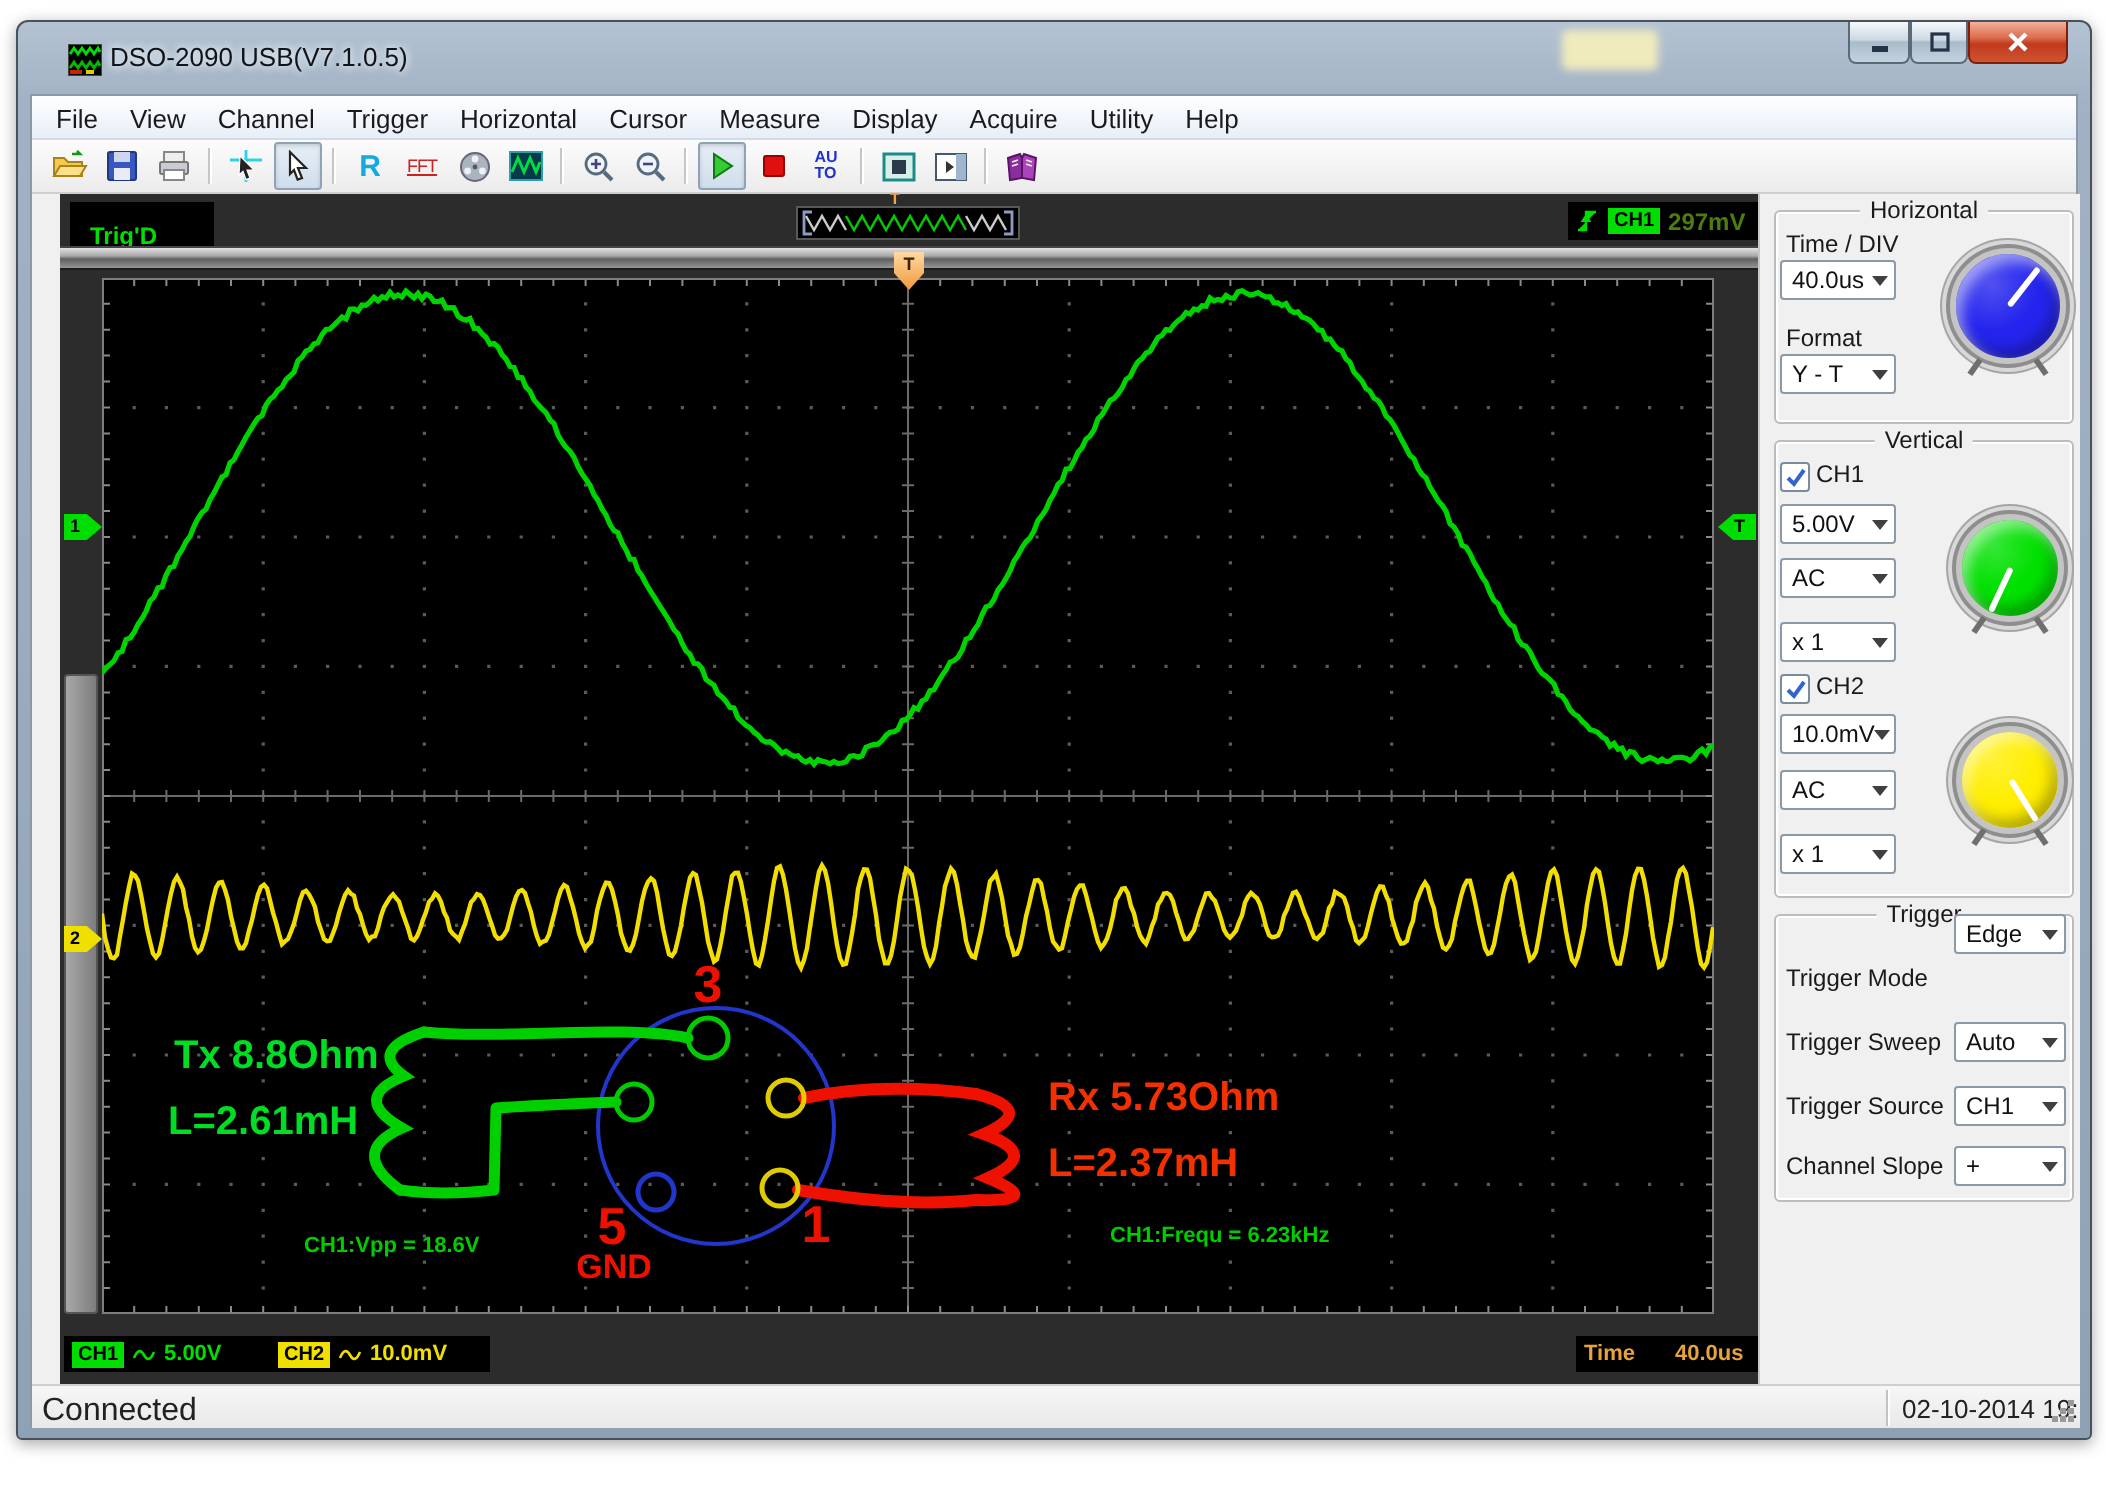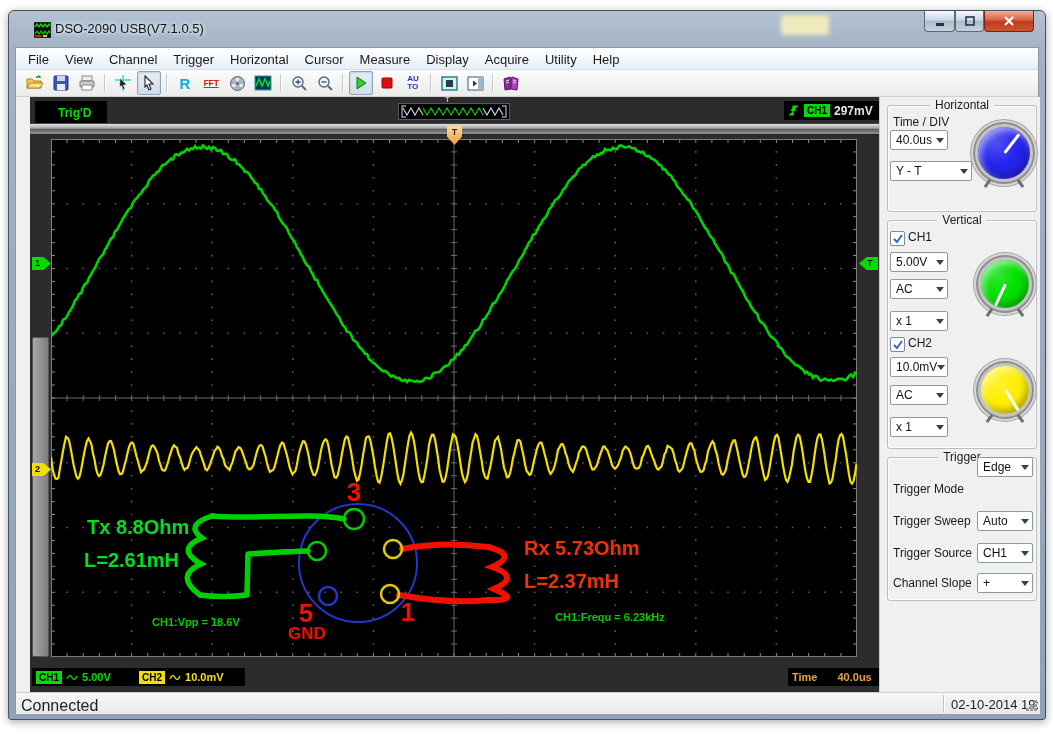--- a/index.html
+++ b/index.html
@@ -26,22 +26,22 @@
   #menubar{left:0;top:0;width:100%;height:22px;background:linear-gradient(180deg,#ffffff,#e7eef7);
            border-bottom:1px solid #d3dce6;display:flex;align-items:flex-end;padding-left:4px;box-sizing:border-box}
   .menu-item{font-size:13px;color:#1a1a1a;padding:2px 8px;border-radius:2px}
   #toolbar{left:0;top:22px;width:100%;height:27px;background:linear-gradient(180deg,#fcfcfc,#ebebeb);
            border-bottom:1px solid #cfcfcf;display:flex;align-items:center;padding-left:6px;box-sizing:border-box}
   .tbtn{width:22px;height:22px;margin:0 1px;display:flex;align-items:center;justify-content:center;border:1px solid transparent;border-radius:2px}
   .tbtn.pressed{border:1px solid #8fa3b8;background:linear-gradient(180deg,#e6eef6,#cfdeec);box-shadow:inset 0 1px 2px rgba(0,0,0,.15)}
   .tsep{width:1px;height:18px;background:#c6c6c6;border-right:1px solid #fff;margin:0 4px}
   
   #dark{left:14px;top:49px;width:849px;height:595px;background:#2c2c2c}
-  #trigd{left:5px;top:4px;width:72px;height:23px;background:#000;color:#00e000;
-         font-size:12px;font-weight:bold;display:flex;align-items:center;padding-left:23px;box-sizing:border-box}
+  #trigd{left:5px;top:4px;width:72px;height:33px;background:#000;color:#00e000;
+         font-size:12px;font-weight:bold;display:flex;align-items:center;padding-left:10px;box-sizing:border-box}
   #preview{left:368px;top:6px;width:112px;height:17px;background:#000;border:1px solid #585858;box-sizing:border-box}
   #preview-t{left:415px;top:-1px;font-size:8px;font-weight:bold;color:#f2a24c;line-height:8px}
   #readout{left:754px;top:4px;width:95px;height:19px;background:#000;display:flex;align-items:center;gap:4px;padding-left:4px;box-sizing:border-box}
   .badge{font-size:10px;font-weight:bold;color:#000;padding:0 3px;line-height:13px}
   #ruler{left:0;top:26px;width:849px;height:12px;
          background:linear-gradient(180deg,#e2e2e2,#a8a8a8 40%,#5f5f5f 55%,#969696);
          border-top:1px solid #454545;border-bottom:1px solid #1d1d1d;box-sizing:border-box}
   #tmarker{left:417px;top:29px;width:15px;height:19px;background:linear-gradient(180deg,#ffd9a0,#ef9a3e);
            clip-path:polygon(0 0,100% 0,100% 55%,50% 100%,0 55%);
            color:#3a2300;font-size:9px;font-weight:bold;text-align:center;line-height:12px;z-index:5}
@@ -161,21 +161,21 @@
       <div class="tbtn pressed">
         <svg width="16" height="16">
           <path d="M4,1 L12,9 L8,9 L10,14 L7.8,14.8 L6,10 L4,12 Z" fill="#fff" stroke="#222" stroke-width="1.1"></path>
         </svg>
       </div>
       <div class="tsep"></div>
       <div class="tbtn">
         <span style="font-size:15px;font-weight:bold;color:#14aadd">R</span>
       </div>
       <div class="tbtn">
-        <span style="font-size:9px;font-weight:bold;color:#cc2222;letter-spacing:-0.5px;text-decoration:underline">FFT</span>
+        <span style="font-size:9px;font-weight:normal;color:#cc2222;letter-spacing:-0.5px;text-decoration:underline">FFT</span>
       </div>
       <div class="tbtn">
         <svg width="17" height="17">
           <circle cx="8.5" cy="8.5" r="7" fill="#aab4bd" stroke="#667"></circle>
           <circle cx="8.5" cy="4.5" r="1.7" fill="#eef"></circle>
             <circle cx="4.8" cy="10.5" r="1.7" fill="#eef"></circle>
           <circle cx="12.2" cy="10.5" r="1.7" fill="#eef"></circle>
             <circle cx="8.5" cy="8.5" r="1.2" fill="#556"></circle>
         </svg>
       </div>
@@ -254,21 +254,21 @@
             <path d="M103,2 H107 V13 H103" stroke="#8b9bc4" stroke-width="1.4" fill="none"></path>
           </svg>
       </div>
       <div id="preview-t" class="abs">T</div>
 
       <div id="readout" class="abs">
         <svg width="12" height="15">
           <path d="M1,12 H5 V3 H10 M5,9 V5 M5,5 l-1.6,2.4 h3.2 Z" stroke="#00dd00" stroke-width="1.2" fill="#00dd00"></path>
         </svg>
         <span class="badge" style="background:#00dd00">CH1</span>
-        <span style="color:#e5e5e5;font-size:12px;font-weight:bold">297mV</span>
+        <span style="color:#4d7c0f;font-size:12px;font-weight:bold">297mV</span>
       </div>
 
       <div id="ruler" class="abs"></div>
       <div id="tmarker" class="abs">T</div>
 
       <svg id="plot" class="abs" width="806" height="518">
           <rect x="0" y="0" width="806" height="518" fill="#000"></rect>
           <path d="M79.8,12.1h1.6v1.6h-1.6ZM79.8,25.1h1.6v1.6h-1.6ZM79.8,38.0h1.6v1.6h-1.6ZM79.8,51.0h1.6v1.6h-1.6ZM79.8,64.0h1.6v1.6h-1.6ZM79.8,76.9h1.6v1.6h-1.6ZM79.8,89.8h1.6v1.6h-1.6ZM79.8,102.8h1.6v1.6h-1.6ZM79.8,115.8h1.6v1.6h-1.6ZM79.8,128.7h1.6v1.6h-1.6ZM79.8,141.6h1.6v1.6h-1.6ZM79.8,154.6h1.6v1.6h-1.6ZM79.8,167.5h1.6v1.6h-1.6ZM79.8,180.5h1.6v1.6h-1.6ZM79.8,193.4h1.6v1.6h-1.6ZM79.8,206.4h1.6v1.6h-1.6ZM79.8,219.3h1.6v1.6h-1.6ZM79.8,232.3h1.6v1.6h-1.6ZM79.8,245.2h1.6v1.6h-1.6ZM79.8,258.2h1.6v1.6h-1.6ZM79.8,271.1h1.6v1.6h-1.6ZM79.8,284.1h1.6v1.6h-1.6ZM79.8,297.0h1.6v1.6h-1.6ZM79.8,310.0h1.6v1.6h-1.6ZM79.8,322.9h1.6v1.6h-1.6ZM79.8,335.9h1.6v1.6h-1.6ZM79.8,348.8h1.6v1.6h-1.6ZM79.8,361.8h1.6v1.6h-1.6ZM79.8,374.7h1.6v1.6h-1.6ZM79.8,387.7h1.6v1.6h-1.6ZM79.8,400.6h1.6v1.6h-1.6ZM79.8,413.6h1.6v1.6h-1.6ZM79.8,426.5h1.6v1.6h-1.6ZM79.8,439.5h1.6v1.6h-1.6ZM79.8,452.4h1.6v1.6h-1.6ZM79.8,465.4h1.6v1.6h-1.6ZM79.8,478.3h1.6v1.6h-1.6ZM79.8,491.3h1.6v1.6h-1.6ZM79.8,504.2h1.6v1.6h-1.6ZM160.4,12.1h1.6v1.6h-1.6ZM160.4,25.1h1.6v1.6h-1.6ZM160.4,38.0h1.6v1.6h-1.6ZM160.4,51.0h1.6v1.6h-1.6ZM160.4,64.0h1.6v1.6h-1.6ZM160.4,76.9h1.6v1.6h-1.6ZM160.4,89.8h1.6v1.6h-1.6ZM160.4,102.8h1.6v1.6h-1.6ZM160.4,115.8h1.6v1.6h-1.6ZM160.4,128.7h1.6v1.6h-1.6ZM160.4,141.6h1.6v1.6h-1.6ZM160.4,154.6h1.6v1.6h-1.6ZM160.4,167.5h1.6v1.6h-1.6ZM160.4,180.5h1.6v1.6h-1.6ZM160.4,193.4h1.6v1.6h-1.6ZM160.4,206.4h1.6v1.6h-1.6ZM160.4,219.3h1.6v1.6h-1.6ZM160.4,232.3h1.6v1.6h-1.6ZM160.4,245.2h1.6v1.6h-1.6ZM160.4,258.2h1.6v1.6h-1.6ZM160.4,271.1h1.6v1.6h-1.6ZM160.4,284.1h1.6v1.6h-1.6ZM160.4,297.0h1.6v1.6h-1.6ZM160.4,310.0h1.6v1.6h-1.6ZM160.4,322.9h1.6v1.6h-1.6ZM160.4,335.9h1.6v1.6h-1.6ZM160.4,348.8h1.6v1.6h-1.6ZM160.4,361.8h1.6v1.6h-1.6ZM160.4,374.7h1.6v1.6h-1.6ZM160.4,387.7h1.6v1.6h-1.6ZM160.4,400.6h1.6v1.6h-1.6ZM160.4,413.6h1.6v1.6h-1.6ZM160.4,426.5h1.6v1.6h-1.6ZM160.4,439.5h1.6v1.6h-1.6ZM160.4,452.4h1.6v1.6h-1.6ZM160.4,465.4h1.6v1.6h-1.6ZM160.4,478.3h1.6v1.6h-1.6ZM160.4,491.3h1.6v1.6h-1.6ZM160.4,504.2h1.6v1.6h-1.6ZM241.0,12.1h1.6v1.6h-1.6ZM241.0,25.1h1.6v1.6h-1.6ZM241.0,38.0h1.6v1.6h-1.6ZM241.0,51.0h1.6v1.6h-1.6ZM241.0,64.0h1.6v1.6h-1.6ZM241.0,76.9h1.6v1.6h-1.6ZM241.0,89.8h1.6v1.6h-1.6ZM241.0,102.8h1.6v1.6h-1.6ZM241.0,115.8h1.6v1.6h-1.6ZM241.0,128.7h1.6v1.6h-1.6ZM241.0,141.6h1.6v1.6h-1.6ZM241.0,154.6h1.6v1.6h-1.6ZM241.0,167.5h1.6v1.6h-1.6ZM241.0,180.5h1.6v1.6h-1.6ZM241.0,193.4h1.6v1.6h-1.6ZM241.0,206.4h1.6v1.6h-1.6ZM241.0,219.3h1.6v1.6h-1.6ZM241.0,232.3h1.6v1.6h-1.6ZM241.0,245.2h1.6v1.6h-1.6ZM241.0,258.2h1.6v1.6h-1.6ZM241.0,271.1h1.6v1.6h-1.6ZM241.0,284.1h1.6v1.6h-1.6ZM241.0,297.0h1.6v1.6h-1.6ZM241.0,310.0h1.6v1.6h-1.6ZM241.0,322.9h1.6v1.6h-1.6ZM241.0,335.9h1.6v1.6h-1.6ZM241.0,348.8h1.6v1.6h-1.6ZM241.0,361.8h1.6v1.6h-1.6ZM241.0,374.7h1.6v1.6h-1.6ZM241.0,387.7h1.6v1.6h-1.6ZM241.0,400.6h1.6v1.6h-1.6ZM241.0,413.6h1.6v1.6h-1.6ZM241.0,426.5h1.6v1.6h-1.6ZM241.0,439.5h1.6v1.6h-1.6ZM241.0,452.4h1.6v1.6h-1.6ZM241.0,465.4h1.6v1.6h-1.6ZM241.0,478.3h1.6v1.6h-1.6ZM241.0,491.3h1.6v1.6h-1.6ZM241.0,504.2h1.6v1.6h-1.6ZM321.6,12.1h1.6v1.6h-1.6ZM321.6,25.1h1.6v1.6h-1.6ZM321.6,38.0h1.6v1.6h-1.6ZM321.6,51.0h1.6v1.6h-1.6ZM321.6,64.0h1.6v1.6h-1.6ZM321.6,76.9h1.6v1.6h-1.6ZM321.6,89.8h1.6v1.6h-1.6ZM321.6,102.8h1.6v1.6h-1.6ZM321.6,115.8h1.6v1.6h-1.6ZM321.6,128.7h1.6v1.6h-1.6ZM321.6,141.6h1.6v1.6h-1.6ZM321.6,154.6h1.6v1.6h-1.6ZM321.6,167.5h1.6v1.6h-1.6ZM321.6,180.5h1.6v1.6h-1.6ZM321.6,193.4h1.6v1.6h-1.6ZM321.6,206.4h1.6v1.6h-1.6ZM321.6,219.3h1.6v1.6h-1.6ZM321.6,232.3h1.6v1.6h-1.6ZM321.6,245.2h1.6v1.6h-1.6ZM321.6,258.2h1.6v1.6h-1.6ZM321.6,271.1h1.6v1.6h-1.6ZM321.6,284.1h1.6v1.6h-1.6ZM321.6,297.0h1.6v1.6h-1.6ZM321.6,310.0h1.6v1.6h-1.6ZM321.6,322.9h1.6v1.6h-1.6ZM321.6,335.9h1.6v1.6h-1.6ZM321.6,348.8h1.6v1.6h-1.6ZM321.6,361.8h1.6v1.6h-1.6ZM321.6,374.7h1.6v1.6h-1.6ZM321.6,387.7h1.6v1.6h-1.6ZM321.6,400.6h1.6v1.6h-1.6ZM321.6,413.6h1.6v1.6h-1.6ZM321.6,426.5h1.6v1.6h-1.6ZM321.6,439.5h1.6v1.6h-1.6ZM321.6,452.4h1.6v1.6h-1.6ZM321.6,465.4h1.6v1.6h-1.6ZM321.6,478.3h1.6v1.6h-1.6ZM321.6,491.3h1.6v1.6h-1.6ZM321.6,504.2h1.6v1.6h-1.6ZM482.8,12.1h1.6v1.6h-1.6ZM482.8,25.1h1.6v1.6h-1.6ZM482.8,38.0h1.6v1.6h-1.6ZM482.8,51.0h1.6v1.6h-1.6ZM482.8,64.0h1.6v1.6h-1.6ZM482.8,76.9h1.6v1.6h-1.6ZM482.8,89.8h1.6v1.6h-1.6ZM482.8,102.8h1.6v1.6h-1.6ZM482.8,115.8h1.6v1.6h-1.6ZM482.8,128.7h1.6v1.6h-1.6ZM482.8,141.6h1.6v1.6h-1.6ZM482.8,154.6h1.6v1.6h-1.6ZM482.8,167.5h1.6v1.6h-1.6ZM482.8,180.5h1.6v1.6h-1.6ZM482.8,193.4h1.6v1.6h-1.6ZM482.8,206.4h1.6v1.6h-1.6ZM482.8,219.3h1.6v1.6h-1.6ZM482.8,232.3h1.6v1.6h-1.6ZM482.8,245.2h1.6v1.6h-1.6ZM482.8,258.2h1.6v1.6h-1.6ZM482.8,271.1h1.6v1.6h-1.6ZM482.8,284.1h1.6v1.6h-1.6ZM482.8,297.0h1.6v1.6h-1.6ZM482.8,310.0h1.6v1.6h-1.6ZM482.8,322.9h1.6v1.6h-1.6ZM482.8,335.9h1.6v1.6h-1.6ZM482.8,348.8h1.6v1.6h-1.6ZM482.8,361.8h1.6v1.6h-1.6ZM482.8,374.7h1.6v1.6h-1.6ZM482.8,387.7h1.6v1.6h-1.6ZM482.8,400.6h1.6v1.6h-1.6ZM482.8,413.6h1.6v1.6h-1.6ZM482.8,426.5h1.6v1.6h-1.6ZM482.8,439.5h1.6v1.6h-1.6ZM482.8,452.4h1.6v1.6h-1.6ZM482.8,465.4h1.6v1.6h-1.6ZM482.8,478.3h1.6v1.6h-1.6ZM482.8,491.3h1.6v1.6h-1.6ZM482.8,504.2h1.6v1.6h-1.6ZM563.4,12.1h1.6v1.6h-1.6ZM563.4,25.1h1.6v1.6h-1.6ZM563.4,38.0h1.6v1.6h-1.6ZM563.4,51.0h1.6v1.6h-1.6ZM563.4,64.0h1.6v1.6h-1.6ZM563.4,76.9h1.6v1.6h-1.6ZM563.4,89.8h1.6v1.6h-1.6ZM563.4,102.8h1.6v1.6h-1.6ZM563.4,115.8h1.6v1.6h-1.6ZM563.4,128.7h1.6v1.6h-1.6ZM563.4,141.6h1.6v1.6h-1.6ZM563.4,154.6h1.6v1.6h-1.6ZM563.4,167.5h1.6v1.6h-1.6ZM563.4,180.5h1.6v1.6h-1.6ZM563.4,193.4h1.6v1.6h-1.6ZM563.4,206.4h1.6v1.6h-1.6ZM563.4,219.3h1.6v1.6h-1.6ZM563.4,232.3h1.6v1.6h-1.6ZM563.4,245.2h1.6v1.6h-1.6ZM563.4,258.2h1.6v1.6h-1.6ZM563.4,271.1h1.6v1.6h-1.6ZM563.4,284.1h1.6v1.6h-1.6ZM563.4,297.0h1.6v1.6h-1.6ZM563.4,310.0h1.6v1.6h-1.6ZM563.4,322.9h1.6v1.6h-1.6ZM563.4,335.9h1.6v1.6h-1.6ZM563.4,348.8h1.6v1.6h-1.6ZM563.4,361.8h1.6v1.6h-1.6ZM563.4,374.7h1.6v1.6h-1.6ZM563.4,387.7h1.6v1.6h-1.6ZM563.4,400.6h1.6v1.6h-1.6ZM563.4,413.6h1.6v1.6h-1.6ZM563.4,426.5h1.6v1.6h-1.6ZM563.4,439.5h1.6v1.6h-1.6ZM563.4,452.4h1.6v1.6h-1.6ZM563.4,465.4h1.6v1.6h-1.6ZM563.4,478.3h1.6v1.6h-1.6ZM563.4,491.3h1.6v1.6h-1.6ZM563.4,504.2h1.6v1.6h-1.6ZM644.0,12.1h1.6v1.6h-1.6ZM644.0,25.1h1.6v1.6h-1.6ZM644.0,38.0h1.6v1.6h-1.6ZM644.0,51.0h1.6v1.6h-1.6ZM644.0,64.0h1.6v1.6h-1.6ZM644.0,76.9h1.6v1.6h-1.6ZM644.0,89.8h1.6v1.6h-1.6ZM644.0,102.8h1.6v1.6h-1.6ZM644.0,115.8h1.6v1.6h-1.6ZM644.0,128.7h1.6v1.6h-1.6ZM644.0,141.6h1.6v1.6h-1.6ZM644.0,154.6h1.6v1.6h-1.6ZM644.0,167.5h1.6v1.6h-1.6ZM644.0,180.5h1.6v1.6h-1.6ZM644.0,193.4h1.6v1.6h-1.6ZM644.0,206.4h1.6v1.6h-1.6ZM644.0,219.3h1.6v1.6h-1.6ZM644.0,232.3h1.6v1.6h-1.6ZM644.0,245.2h1.6v1.6h-1.6ZM644.0,258.2h1.6v1.6h-1.6ZM644.0,271.1h1.6v1.6h-1.6ZM644.0,284.1h1.6v1.6h-1.6ZM644.0,297.0h1.6v1.6h-1.6ZM644.0,310.0h1.6v1.6h-1.6ZM644.0,322.9h1.6v1.6h-1.6ZM644.0,335.9h1.6v1.6h-1.6ZM644.0,348.8h1.6v1.6h-1.6ZM644.0,361.8h1.6v1.6h-1.6ZM644.0,374.7h1.6v1.6h-1.6ZM644.0,387.7h1.6v1.6h-1.6ZM644.0,400.6h1.6v1.6h-1.6ZM644.0,413.6h1.6v1.6h-1.6ZM644.0,426.5h1.6v1.6h-1.6ZM644.0,439.5h1.6v1.6h-1.6ZM644.0,452.4h1.6v1.6h-1.6ZM644.0,465.4h1.6v1.6h-1.6ZM644.0,478.3h1.6v1.6h-1.6ZM644.0,491.3h1.6v1.6h-1.6ZM644.0,504.2h1.6v1.6h-1.6ZM724.6,12.1h1.6v1.6h-1.6ZM724.6,25.1h1.6v1.6h-1.6ZM724.6,38.0h1.6v1.6h-1.6ZM724.6,51.0h1.6v1.6h-1.6ZM724.6,64.0h1.6v1.6h-1.6ZM724.6,76.9h1.6v1.6h-1.6ZM724.6,89.8h1.6v1.6h-1.6ZM724.6,102.8h1.6v1.6h-1.6ZM724.6,115.8h1.6v1.6h-1.6ZM724.6,128.7h1.6v1.6h-1.6ZM724.6,141.6h1.6v1.6h-1.6ZM724.6,154.6h1.6v1.6h-1.6ZM724.6,167.5h1.6v1.6h-1.6ZM724.6,180.5h1.6v1.6h-1.6ZM724.6,193.4h1.6v1.6h-1.6ZM724.6,206.4h1.6v1.6h-1.6ZM724.6,219.3h1.6v1.6h-1.6ZM724.6,232.3h1.6v1.6h-1.6ZM724.6,245.2h1.6v1.6h-1.6ZM724.6,258.2h1.6v1.6h-1.6ZM724.6,271.1h1.6v1.6h-1.6ZM724.6,284.1h1.6v1.6h-1.6ZM724.6,297.0h1.6v1.6h-1.6ZM724.6,310.0h1.6v1.6h-1.6ZM724.6,322.9h1.6v1.6h-1.6ZM724.6,335.9h1.6v1.6h-1.6ZM724.6,348.8h1.6v1.6h-1.6ZM724.6,361.8h1.6v1.6h-1.6ZM724.6,374.7h1.6v1.6h-1.6ZM724.6,387.7h1.6v1.6h-1.6ZM724.6,400.6h1.6v1.6h-1.6ZM724.6,413.6h1.6v1.6h-1.6ZM724.6,426.5h1.6v1.6h-1.6ZM724.6,439.5h1.6v1.6h-1.6ZM724.6,452.4h1.6v1.6h-1.6ZM724.6,465.4h1.6v1.6h-1.6ZM724.6,478.3h1.6v1.6h-1.6ZM724.6,491.3h1.6v1.6h-1.6ZM724.6,504.2h1.6v1.6h-1.6ZM15.3,64.0h1.6v1.6h-1.6ZM31.4,64.0h1.6v1.6h-1.6ZM47.6,64.0h1.6v1.6h-1.6ZM63.7,64.0h1.6v1.6h-1.6ZM79.8,64.0h1.6v1.6h-1.6ZM95.9,64.0h1.6v1.6h-1.6ZM112.0,64.0h1.6v1.6h-1.6ZM128.2,64.0h1.6v1.6h-1.6ZM144.3,64.0h1.6v1.6h-1.6ZM160.4,64.0h1.6v1.6h-1.6ZM176.5,64.0h1.6v1.6h-1.6ZM192.6,64.0h1.6v1.6h-1.6ZM208.8,64.0h1.6v1.6h-1.6ZM224.9,64.0h1.6v1.6h-1.6ZM241.0,64.0h1.6v1.6h-1.6ZM257.1,64.0h1.6v1.6h-1.6ZM273.2,64.0h1.6v1.6h-1.6ZM289.4,64.0h1.6v1.6h-1.6ZM305.5,64.0h1.6v1.6h-1.6ZM321.6,64.0h1.6v1.6h-1.6ZM337.7,64.0h1.6v1.6h-1.6ZM353.8,64.0h1.6v1.6h-1.6ZM370.0,64.0h1.6v1.6h-1.6ZM386.1,64.0h1.6v1.6h-1.6ZM402.2,64.0h1.6v1.6h-1.6ZM418.3,64.0h1.6v1.6h-1.6ZM434.4,64.0h1.6v1.6h-1.6ZM450.6,64.0h1.6v1.6h-1.6ZM466.7,64.0h1.6v1.6h-1.6ZM482.8,64.0h1.6v1.6h-1.6ZM498.9,64.0h1.6v1.6h-1.6ZM515.0,64.0h1.6v1.6h-1.6ZM531.2,64.0h1.6v1.6h-1.6ZM547.3,64.0h1.6v1.6h-1.6ZM563.4,64.0h1.6v1.6h-1.6ZM579.5,64.0h1.6v1.6h-1.6ZM595.6,64.0h1.6v1.6h-1.6ZM611.8,64.0h1.6v1.6h-1.6ZM627.9,64.0h1.6v1.6h-1.6ZM644.0,64.0h1.6v1.6h-1.6ZM660.1,64.0h1.6v1.6h-1.6ZM676.2,64.0h1.6v1.6h-1.6ZM692.4,64.0h1.6v1.6h-1.6ZM708.5,64.0h1.6v1.6h-1.6ZM724.6,64.0h1.6v1.6h-1.6ZM740.7,64.0h1.6v1.6h-1.6ZM756.8,64.0h1.6v1.6h-1.6ZM773.0,64.0h1.6v1.6h-1.6ZM789.1,64.0h1.6v1.6h-1.6ZM15.3,128.7h1.6v1.6h-1.6ZM31.4,128.7h1.6v1.6h-1.6ZM47.6,128.7h1.6v1.6h-1.6ZM63.7,128.7h1.6v1.6h-1.6ZM79.8,128.7h1.6v1.6h-1.6ZM95.9,128.7h1.6v1.6h-1.6ZM112.0,128.7h1.6v1.6h-1.6ZM128.2,128.7h1.6v1.6h-1.6ZM144.3,128.7h1.6v1.6h-1.6ZM160.4,128.7h1.6v1.6h-1.6ZM176.5,128.7h1.6v1.6h-1.6ZM192.6,128.7h1.6v1.6h-1.6ZM208.8,128.7h1.6v1.6h-1.6ZM224.9,128.7h1.6v1.6h-1.6ZM241.0,128.7h1.6v1.6h-1.6ZM257.1,128.7h1.6v1.6h-1.6ZM273.2,128.7h1.6v1.6h-1.6ZM289.4,128.7h1.6v1.6h-1.6ZM305.5,128.7h1.6v1.6h-1.6ZM321.6,128.7h1.6v1.6h-1.6ZM337.7,128.7h1.6v1.6h-1.6ZM353.8,128.7h1.6v1.6h-1.6ZM370.0,128.7h1.6v1.6h-1.6ZM386.1,128.7h1.6v1.6h-1.6ZM402.2,128.7h1.6v1.6h-1.6ZM418.3,128.7h1.6v1.6h-1.6ZM434.4,128.7h1.6v1.6h-1.6ZM450.6,128.7h1.6v1.6h-1.6ZM466.7,128.7h1.6v1.6h-1.6ZM482.8,128.7h1.6v1.6h-1.6ZM498.9,128.7h1.6v1.6h-1.6ZM515.0,128.7h1.6v1.6h-1.6ZM531.2,128.7h1.6v1.6h-1.6ZM547.3,128.7h1.6v1.6h-1.6ZM563.4,128.7h1.6v1.6h-1.6ZM579.5,128.7h1.6v1.6h-1.6ZM595.6,128.7h1.6v1.6h-1.6ZM611.8,128.7h1.6v1.6h-1.6ZM627.9,128.7h1.6v1.6h-1.6ZM644.0,128.7h1.6v1.6h-1.6ZM660.1,128.7h1.6v1.6h-1.6ZM676.2,128.7h1.6v1.6h-1.6ZM692.4,128.7h1.6v1.6h-1.6ZM708.5,128.7h1.6v1.6h-1.6ZM724.6,128.7h1.6v1.6h-1.6ZM740.7,128.7h1.6v1.6h-1.6ZM756.8,128.7h1.6v1.6h-1.6ZM773.0,128.7h1.6v1.6h-1.6ZM789.1,128.7h1.6v1.6h-1.6ZM15.3,193.4h1.6v1.6h-1.6ZM31.4,193.4h1.6v1.6h-1.6ZM47.6,193.4h1.6v1.6h-1.6ZM63.7,193.4h1.6v1.6h-1.6ZM79.8,193.4h1.6v1.6h-1.6ZM95.9,193.4h1.6v1.6h-1.6ZM112.0,193.4h1.6v1.6h-1.6ZM128.2,193.4h1.6v1.6h-1.6ZM144.3,193.4h1.6v1.6h-1.6ZM160.4,193.4h1.6v1.6h-1.6ZM176.5,193.4h1.6v1.6h-1.6ZM192.6,193.4h1.6v1.6h-1.6ZM208.8,193.4h1.6v1.6h-1.6ZM224.9,193.4h1.6v1.6h-1.6ZM241.0,193.4h1.6v1.6h-1.6ZM257.1,193.4h1.6v1.6h-1.6ZM273.2,193.4h1.6v1.6h-1.6ZM289.4,193.4h1.6v1.6h-1.6ZM305.5,193.4h1.6v1.6h-1.6ZM321.6,193.4h1.6v1.6h-1.6ZM337.7,193.4h1.6v1.6h-1.6ZM353.8,193.4h1.6v1.6h-1.6ZM370.0,193.4h1.6v1.6h-1.6ZM386.1,193.4h1.6v1.6h-1.6ZM402.2,193.4h1.6v1.6h-1.6ZM418.3,193.4h1.6v1.6h-1.6ZM434.4,193.4h1.6v1.6h-1.6ZM450.6,193.4h1.6v1.6h-1.6ZM466.7,193.4h1.6v1.6h-1.6ZM482.8,193.4h1.6v1.6h-1.6ZM498.9,193.4h1.6v1.6h-1.6ZM515.0,193.4h1.6v1.6h-1.6ZM531.2,193.4h1.6v1.6h-1.6ZM547.3,193.4h1.6v1.6h-1.6ZM563.4,193.4h1.6v1.6h-1.6ZM579.5,193.4h1.6v1.6h-1.6ZM595.6,193.4h1.6v1.6h-1.6ZM611.8,193.4h1.6v1.6h-1.6ZM627.9,193.4h1.6v1.6h-1.6ZM644.0,193.4h1.6v1.6h-1.6ZM660.1,193.4h1.6v1.6h-1.6ZM676.2,193.4h1.6v1.6h-1.6ZM692.4,193.4h1.6v1.6h-1.6ZM708.5,193.4h1.6v1.6h-1.6ZM724.6,193.4h1.6v1.6h-1.6ZM740.7,193.4h1.6v1.6h-1.6ZM756.8,193.4h1.6v1.6h-1.6ZM773.0,193.4h1.6v1.6h-1.6ZM789.1,193.4h1.6v1.6h-1.6ZM15.3,322.9h1.6v1.6h-1.6ZM31.4,322.9h1.6v1.6h-1.6ZM47.6,322.9h1.6v1.6h-1.6ZM63.7,322.9h1.6v1.6h-1.6ZM79.8,322.9h1.6v1.6h-1.6ZM95.9,322.9h1.6v1.6h-1.6ZM112.0,322.9h1.6v1.6h-1.6ZM128.2,322.9h1.6v1.6h-1.6ZM144.3,322.9h1.6v1.6h-1.6ZM160.4,322.9h1.6v1.6h-1.6ZM176.5,322.9h1.6v1.6h-1.6ZM192.6,322.9h1.6v1.6h-1.6ZM208.8,322.9h1.6v1.6h-1.6ZM224.9,322.9h1.6v1.6h-1.6ZM241.0,322.9h1.6v1.6h-1.6ZM257.1,322.9h1.6v1.6h-1.6ZM273.2,322.9h1.6v1.6h-1.6ZM289.4,322.9h1.6v1.6h-1.6ZM305.5,322.9h1.6v1.6h-1.6ZM321.6,322.9h1.6v1.6h-1.6ZM337.7,322.9h1.6v1.6h-1.6ZM353.8,322.9h1.6v1.6h-1.6ZM370.0,322.9h1.6v1.6h-1.6ZM386.1,322.9h1.6v1.6h-1.6ZM402.2,322.9h1.6v1.6h-1.6ZM418.3,322.9h1.6v1.6h-1.6ZM434.4,322.9h1.6v1.6h-1.6ZM450.6,322.9h1.6v1.6h-1.6ZM466.7,322.9h1.6v1.6h-1.6ZM482.8,322.9h1.6v1.6h-1.6ZM498.9,322.9h1.6v1.6h-1.6ZM515.0,322.9h1.6v1.6h-1.6ZM531.2,322.9h1.6v1.6h-1.6ZM547.3,322.9h1.6v1.6h-1.6ZM563.4,322.9h1.6v1.6h-1.6ZM579.5,322.9h1.6v1.6h-1.6ZM595.6,322.9h1.6v1.6h-1.6ZM611.8,322.9h1.6v1.6h-1.6ZM627.9,322.9h1.6v1.6h-1.6ZM644.0,322.9h1.6v1.6h-1.6ZM660.1,322.9h1.6v1.6h-1.6ZM676.2,322.9h1.6v1.6h-1.6ZM692.4,322.9h1.6v1.6h-1.6ZM708.5,322.9h1.6v1.6h-1.6ZM724.6,322.9h1.6v1.6h-1.6ZM740.7,322.9h1.6v1.6h-1.6ZM756.8,322.9h1.6v1.6h-1.6ZM773.0,322.9h1.6v1.6h-1.6ZM789.1,322.9h1.6v1.6h-1.6ZM15.3,387.7h1.6v1.6h-1.6ZM31.4,387.7h1.6v1.6h-1.6ZM47.6,387.7h1.6v1.6h-1.6ZM63.7,387.7h1.6v1.6h-1.6ZM79.8,387.7h1.6v1.6h-1.6ZM95.9,387.7h1.6v1.6h-1.6ZM112.0,387.7h1.6v1.6h-1.6ZM128.2,387.7h1.6v1.6h-1.6ZM144.3,387.7h1.6v1.6h-1.6ZM160.4,387.7h1.6v1.6h-1.6ZM176.5,387.7h1.6v1.6h-1.6ZM192.6,387.7h1.6v1.6h-1.6ZM208.8,387.7h1.6v1.6h-1.6ZM224.9,387.7h1.6v1.6h-1.6ZM241.0,387.7h1.6v1.6h-1.6ZM257.1,387.7h1.6v1.6h-1.6ZM273.2,387.7h1.6v1.6h-1.6ZM289.4,387.7h1.6v1.6h-1.6ZM305.5,387.7h1.6v1.6h-1.6ZM321.6,387.7h1.6v1.6h-1.6ZM337.7,387.7h1.6v1.6h-1.6ZM353.8,387.7h1.6v1.6h-1.6ZM370.0,387.7h1.6v1.6h-1.6ZM386.1,387.7h1.6v1.6h-1.6ZM402.2,387.7h1.6v1.6h-1.6ZM418.3,387.7h1.6v1.6h-1.6ZM434.4,387.7h1.6v1.6h-1.6ZM450.6,387.7h1.6v1.6h-1.6ZM466.7,387.7h1.6v1.6h-1.6ZM482.8,387.7h1.6v1.6h-1.6ZM498.9,387.7h1.6v1.6h-1.6ZM515.0,387.7h1.6v1.6h-1.6ZM531.2,387.7h1.6v1.6h-1.6ZM547.3,387.7h1.6v1.6h-1.6ZM563.4,387.7h1.6v1.6h-1.6ZM579.5,387.7h1.6v1.6h-1.6ZM595.6,387.7h1.6v1.6h-1.6ZM611.8,387.7h1.6v1.6h-1.6ZM627.9,387.7h1.6v1.6h-1.6ZM644.0,387.7h1.6v1.6h-1.6ZM660.1,387.7h1.6v1.6h-1.6ZM676.2,387.7h1.6v1.6h-1.6ZM692.4,387.7h1.6v1.6h-1.6ZM708.5,387.7h1.6v1.6h-1.6ZM724.6,387.7h1.6v1.6h-1.6ZM740.7,387.7h1.6v1.6h-1.6ZM756.8,387.7h1.6v1.6h-1.6ZM773.0,387.7h1.6v1.6h-1.6ZM789.1,387.7h1.6v1.6h-1.6ZM15.3,452.4h1.6v1.6h-1.6ZM31.4,452.4h1.6v1.6h-1.6ZM47.6,452.4h1.6v1.6h-1.6ZM63.7,452.4h1.6v1.6h-1.6ZM79.8,452.4h1.6v1.6h-1.6ZM95.9,452.4h1.6v1.6h-1.6ZM112.0,452.4h1.6v1.6h-1.6ZM128.2,452.4h1.6v1.6h-1.6ZM144.3,452.4h1.6v1.6h-1.6ZM160.4,452.4h1.6v1.6h-1.6ZM176.5,452.4h1.6v1.6h-1.6ZM192.6,452.4h1.6v1.6h-1.6ZM208.8,452.4h1.6v1.6h-1.6ZM224.9,452.4h1.6v1.6h-1.6ZM241.0,452.4h1.6v1.6h-1.6ZM257.1,452.4h1.6v1.6h-1.6ZM273.2,452.4h1.6v1.6h-1.6ZM289.4,452.4h1.6v1.6h-1.6ZM305.5,452.4h1.6v1.6h-1.6ZM321.6,452.4h1.6v1.6h-1.6ZM337.7,452.4h1.6v1.6h-1.6ZM353.8,452.4h1.6v1.6h-1.6ZM370.0,452.4h1.6v1.6h-1.6ZM386.1,452.4h1.6v1.6h-1.6ZM402.2,452.4h1.6v1.6h-1.6ZM418.3,452.4h1.6v1.6h-1.6ZM434.4,452.4h1.6v1.6h-1.6ZM450.6,452.4h1.6v1.6h-1.6ZM466.7,452.4h1.6v1.6h-1.6ZM482.8,452.4h1.6v1.6h-1.6ZM498.9,452.4h1.6v1.6h-1.6ZM515.0,452.4h1.6v1.6h-1.6ZM531.2,452.4h1.6v1.6h-1.6ZM547.3,452.4h1.6v1.6h-1.6ZM563.4,452.4h1.6v1.6h-1.6ZM579.5,452.4h1.6v1.6h-1.6ZM595.6,452.4h1.6v1.6h-1.6ZM611.8,452.4h1.6v1.6h-1.6ZM627.9,452.4h1.6v1.6h-1.6ZM644.0,452.4h1.6v1.6h-1.6ZM660.1,452.4h1.6v1.6h-1.6ZM676.2,452.4h1.6v1.6h-1.6ZM692.4,452.4h1.6v1.6h-1.6ZM708.5,452.4h1.6v1.6h-1.6ZM724.6,452.4h1.6v1.6h-1.6ZM740.7,452.4h1.6v1.6h-1.6ZM756.8,452.4h1.6v1.6h-1.6ZM773.0,452.4h1.6v1.6h-1.6ZM789.1,452.4h1.6v1.6h-1.6Z" fill="#5a5a5a"></path>
           <path d="M0,259H806M403,0V518" stroke="#6a6a6a" stroke-width="1" fill="none"></path>
           <path d="M16.1,256V262M32.2,256V262M48.4,256V262M64.5,256V262M80.6,256V262M96.7,256V262M112.8,256V262M129.0,256V262M145.1,256V262M161.2,256V262M177.3,256V262M193.4,256V262M209.6,256V262M225.7,256V262M241.8,256V262M257.9,256V262M274.0,256V262M290.2,256V262M306.3,256V262M322.4,256V262M338.5,256V262M354.6,256V262M370.8,256V262M386.9,256V262M403.0,256V262M419.1,256V262M435.2,256V262M451.4,256V262M467.5,256V262M483.6,256V262M499.7,256V262M515.8,256V262M532.0,256V262M548.1,256V262M564.2,256V262M580.3,256V262M596.4,256V262M612.6,256V262M628.7,256V262M644.8,256V262M660.9,256V262M677.0,256V262M693.2,256V262M709.3,256V262M725.4,256V262M741.5,256V262M757.6,256V262M773.8,256V262M789.9,256V262M400,12.9H406M400,25.9H406M400,38.8H406M400,51.8H406M400,64.8H406M400,77.7H406M400,90.6H406M400,103.6H406M400,116.5H406M400,129.5H406M400,142.4H406M400,155.4H406M400,168.3H406M400,181.3H406M400,194.3H406M400,207.2H406M400,220.1H406M400,233.1H406M400,246.0H406M400,259.0H406M400,271.9H406M400,284.9H406M400,297.8H406M400,310.8H406M400,323.8H406M400,336.7H406M400,349.6H406M400,362.6H406M400,375.5H406M400,388.5H406M400,401.4H406M400,414.4H406M400,427.3H406M400,440.3H406M400,453.3H406M400,466.2H406M400,479.1H406M400,492.1H406M400,505.0H406" stroke="#6a6a6a" stroke-width="1" fill="none"></path>
@@ -332,21 +332,21 @@
 
       <div class="group abs" style="left:7px;top:8px;width:148px;height:105px">
         <div class="gtitle abs">Horizontal</div>
       </div>
       <div class="plabel abs" style="left:13px;top:18px">Time / DIV</div>
       <div class="combo abs" style="left:10px;top:33px;width:58px">
         <span>40.0us</span>
           <span class="arr"></span>
       </div>
       <div class="plabel abs" style="left:13px;top:65px">Format</div>
-      <div class="combo abs" style="left:10px;top:64px;width:82px">
+      <div class="combo abs" style="left:10px;top:80px;width:58px">
         <span>Y - T</span>
           <span class="arr"></span>
       </div>
       <div class="knob abs" id="knob-h" style="left: 95px; top: 27px; width: 58px; height: 58px; box-sizing: border-box; background: radial-gradient(circle at 35% 30%, rgba(255, 255, 255, 0.2), transparent 45%), rgb(36, 36, 238);">
         <div class="kind abs" id="knob-ind-h" style="transform: rotate(218deg);"></div>
         <div class="kfoot abs" style="left:8px;transform:rotate(35deg)"></div>
         <div class="kfoot abs" style="right:8px;transform:rotate(-35deg)"></div>
       </div>
 
       <div class="group abs" style="left:7px;top:123px;width:148px;height:227px">

